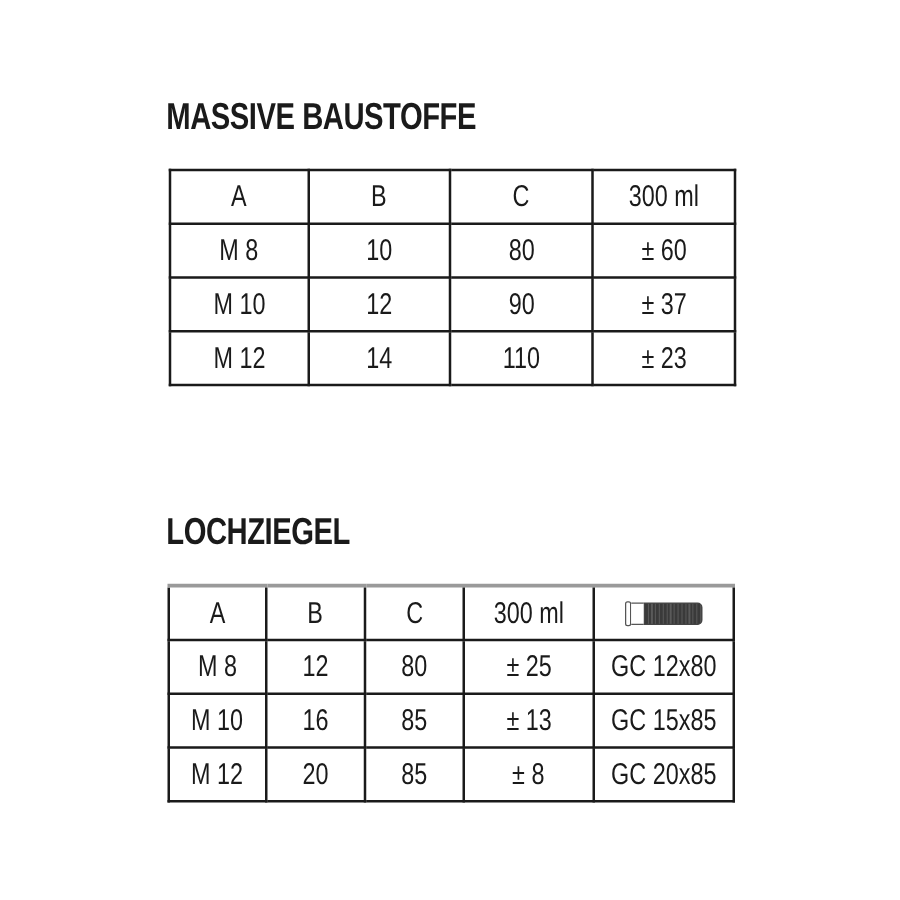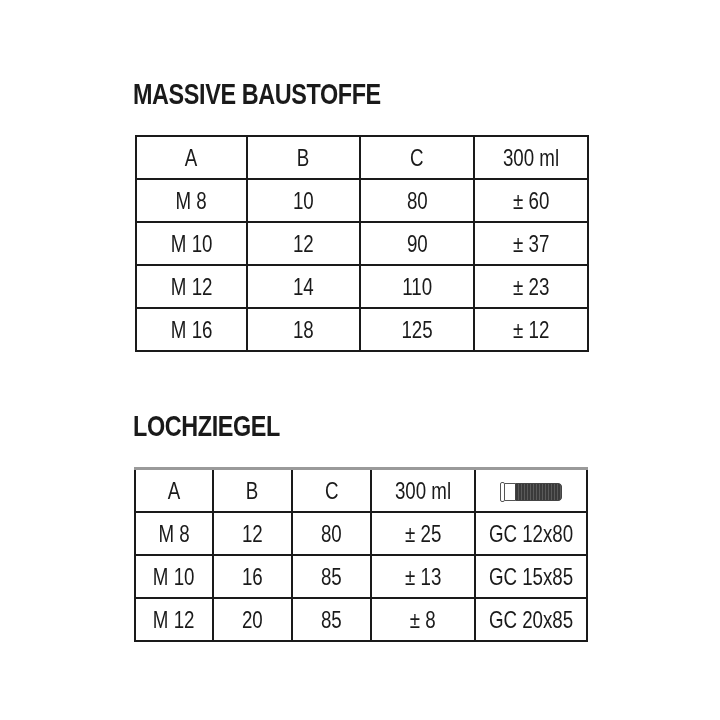--- a/index.html
+++ b/index.html
@@ -58,26 +58,20 @@
     <td><span>12</span></td>
     <td><span>90</span></td>
     <td><span>± 37</span></td>
   </tr>
   <tr>
     <td><span>M 12</span></td>
     <td><span>14</span></td>
     <td><span>110</span></td>
     <td><span>± 23</span></td>
   </tr>
-  <tr>
-    <td><span>M 16</span></td>
-    <td><span>18</span></td>
-    <td><span>125</span></td>
-    <td><span>± 12</span></td>
-  </tr>
 </tbody>
   </table>
 
 <div id="t2-title" class="title">LOCHZIEGEL</div>
 
 <table id="table2">
   <colgroup>
       <col style="width:78px">
       <col style="width:79px">
       <col style="width:79px">

